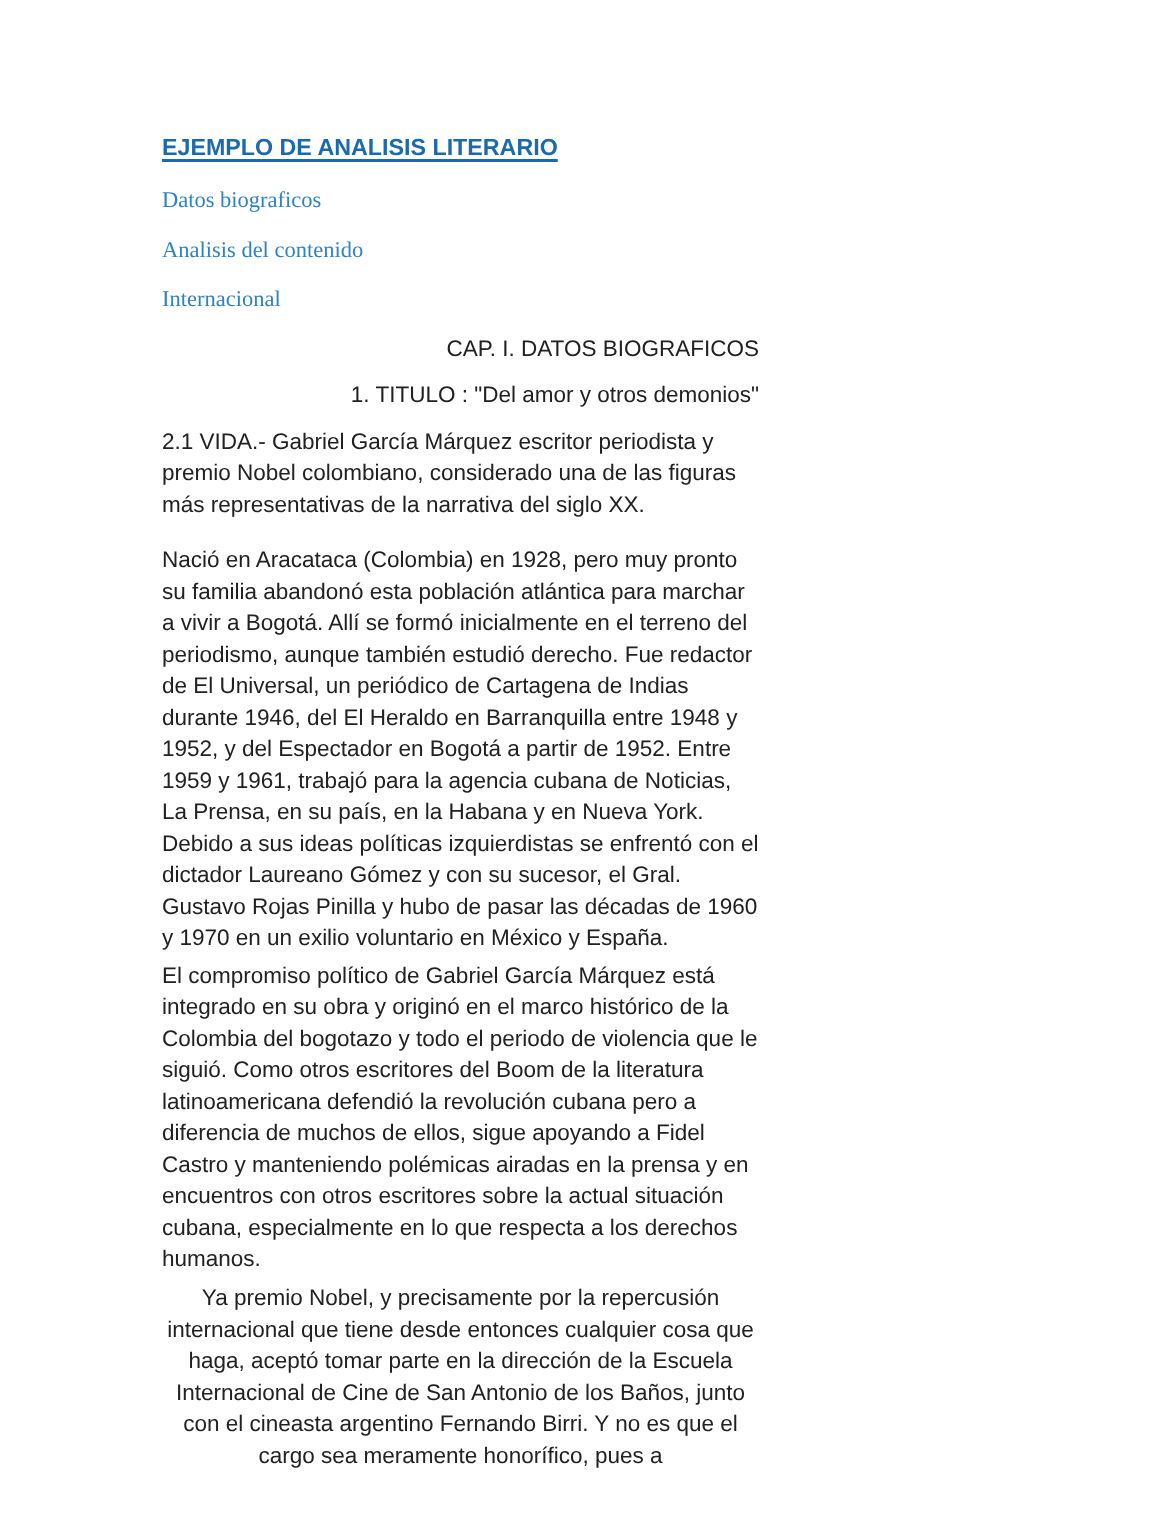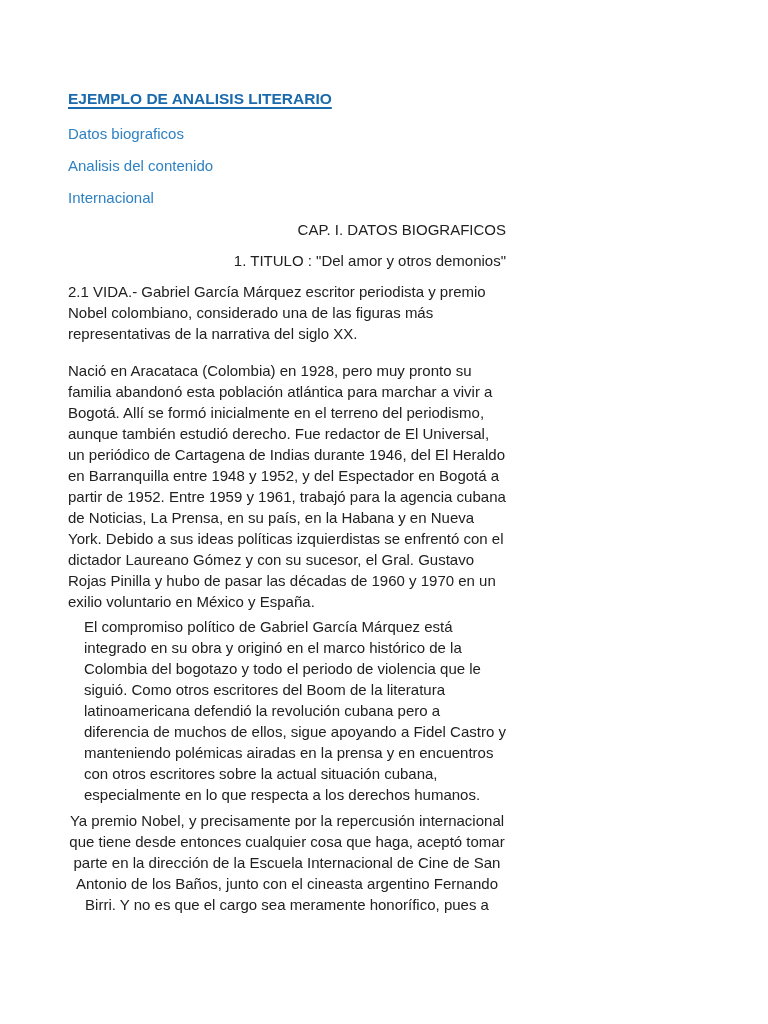--- a/index.html
+++ b/index.html
@@ -11,21 +11,21 @@
   html,body{margin:0;padding:0;}
   body{
     width:768px;height:1024px;
     background:var(--page-bg);
     font-family:"Liberation Sans",sans-serif;
     overflow:hidden;
   }
   .doc-page{
     box-sizing:border-box;
     width:612px;height:1024px;
-    padding:88px 106px 0 68px;
+    padding:88px 106px 0 108px;
     background:var(--page-bg);
     border-radius:28px;
   }
   .doc-heading{
     margin:0 0 14px 0;
     font-size:15.5px;
     font-weight:bold;
     line-height:21px;
   }
   .doc-heading a{
@@ -37,31 +37,32 @@
   }
   .toc-link{
     margin:0 0 11px 0;
     font-size:15px;
     line-height:21px;
   }
   .toc-link a{
     color:var(--link-color);
     text-decoration:none;
     cursor:pointer;
+    font-family:Liberation Serif, serif;
   }
   .para{
     margin:0 0 10px 0;
     font-size:15px;
     line-height:21px;
     color:var(--text-color);
   }
   .mb16{margin-bottom:16px;}
   .mb10{margin-bottom:10px;text-align:right;}
   .mb4{margin-bottom:4px;}
-  .mb5{margin-bottom:5px;margin-left:16px;}
+  .mb5{margin-bottom:5px;}
   .mb0{margin-bottom:0;text-align:center;}
 </style>
 </head>
 <body>
 
 <div class="doc-page">
 
   <h1 class="doc-heading"><a>EJEMPLO DE ANALISIS LITERARIO</a></h1>
 
   <p class="toc-link"><a>Datos biograficos</a></p>

